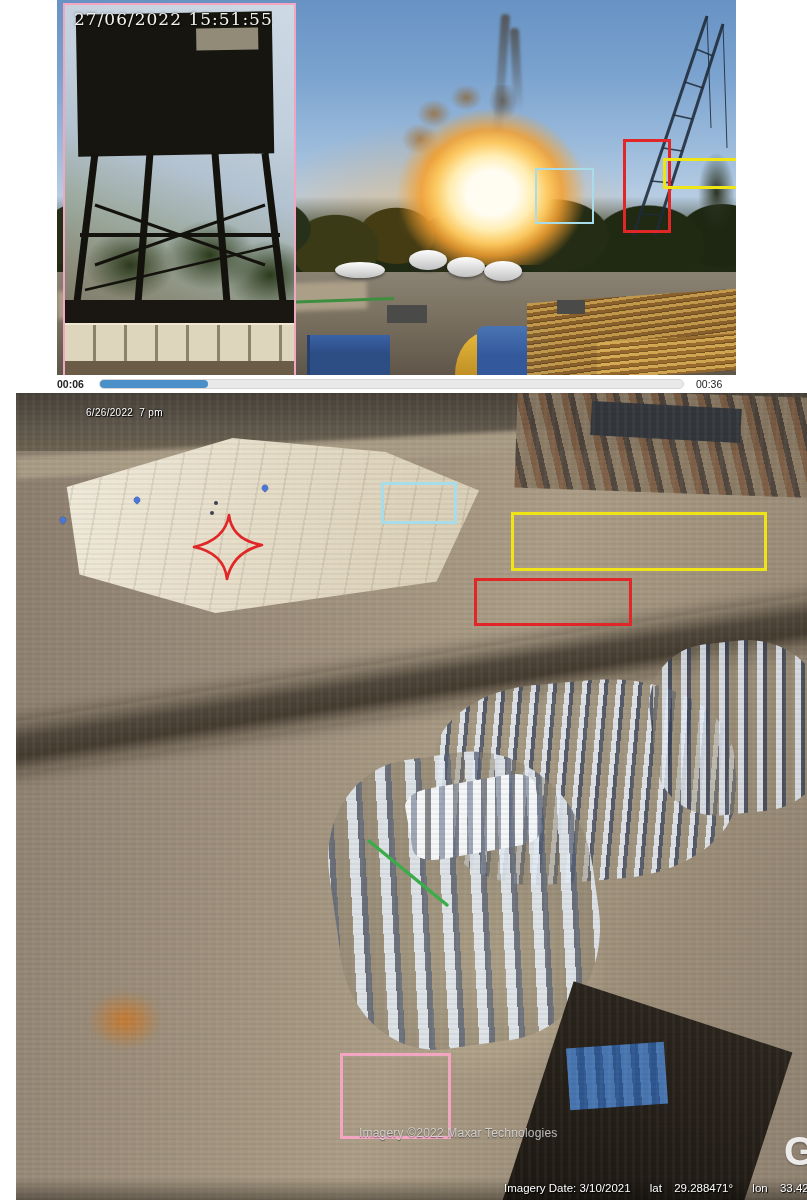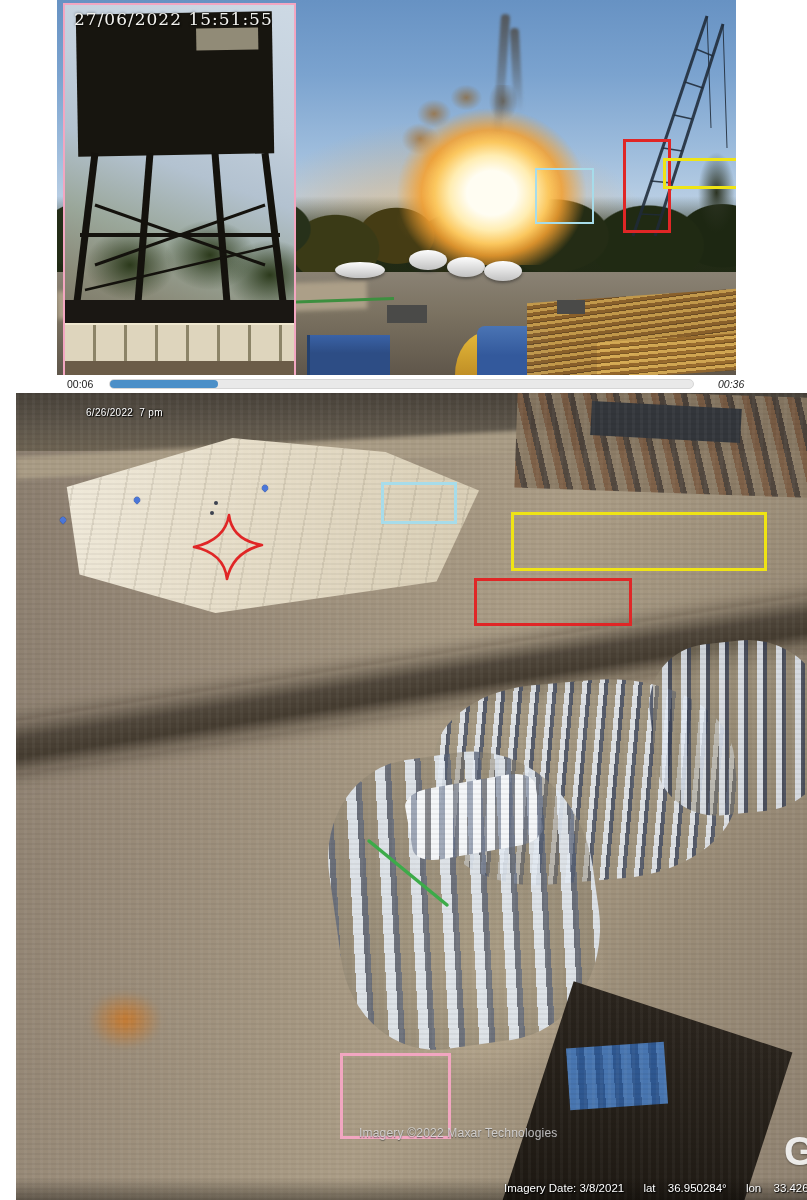--- a/index.html
+++ b/index.html
@@ -68,22 +68,22 @@
 
   
   .anno{position:absolute;background:transparent;}
   .anno.cyan-v{left:478px;top:168px;width:55px;height:52px;border:2px solid var(--c-cyan,#a7dcea);}
   .anno.red-v{left:566px;top:139px;width:42px;height:88px;border:3px solid var(--c-red,#e02626);}
   .anno.yellow-v{left:606px;top:158px;width:70px;height:25px;border:3px solid var(--c-yellow,#efe414);}
 
   
   .player-bar{position:absolute;left:57px;top:375px;width:679px;height:18px;background:#fff;display:flex;align-items:center;}
   .ptime{font-size:10.5px;color:#222;width:36px;flex:none;}
-  .ptime.l{margin-left:10px;}
-  .ptime.r{margin-left:24px;text-align:left;font-style:italic;}
+  .ptime.l{margin-left:0;font-weight:bold;}
+  .ptime.r{margin-left:12px;text-align:left;}
   .ptrack{flex:none;width:583px;height:8px;margin-left:6px;background:#e9e9e9;border:1px solid #d6d6d6;border-radius:5px;position:relative;}
   .pfill{position:absolute;left:0;top:0;height:100%;width:18.5%;background:var(--c-progress_blue,#4b8fc8);border-radius:5px;}
 
   
   .map-area{position:absolute;left:16px;top:393px;width:807px;height:807px;overflow:hidden;
     background:linear-gradient(108deg,#8a7d6e 0%,#9b8d7a 30%,#ab9d86 55%,#9a8c77 78%,#8f8271 100%);}
   .m-topstrip{position:absolute;left:0;top:0;width:807px;height:58px;
     background:linear-gradient(180deg,#474139 0,#5f574b 60%,#6d6352 100%);}
   .m-toproad{position:absolute;left:0;top:50px;width:540px;height:22px;background:#a99c85;transform:rotate(-3deg);filter:blur(2px);}
   .m-tr-ind{position:absolute;left:500px;top:0;width:307px;height:100px;transform:rotate(2deg);opacity:.9;
@@ -267,22 +267,22 @@
       <svg width="85" height="70" viewBox="0 0 85 70">
         <line x1="3" y1="3" x2="81" y2="67" stroke="#3cab49" stroke-width="3.5" stroke-linecap="round"></line>
       </svg>
     </div>
 
     <div class="maxar">Imagery ©2022 Maxar Technologies</div>
     <div class="glogo">Go</div>
 
     <div class="statusbar">
       <div class="txt">
-        <span class="gap">Imagery Date: 3/8/2021</span>
+        <span class="gap">Imagery Date: 3/10/2021</span>
         <span>lat</span>
-        <span class="gap">36.950284°</span>
+        <span class="gap">29.288471°</span>
         <span>lon</span>
         <span class="gap">33.426972°</span>
         
       </div>
     </div>
   </section>
 </div>
 
 </body></html>

